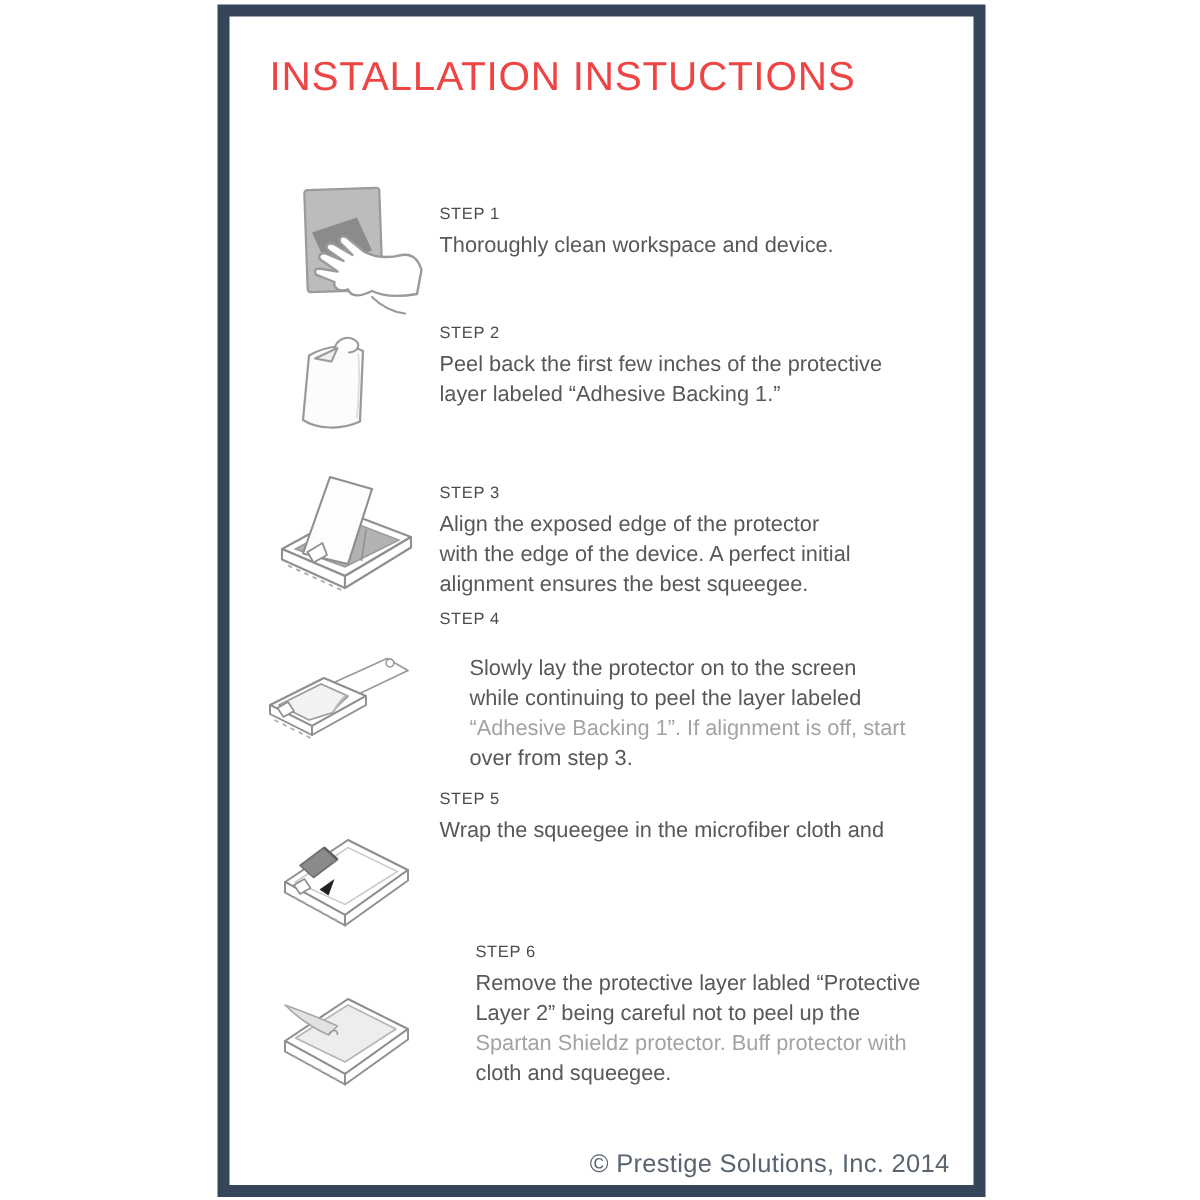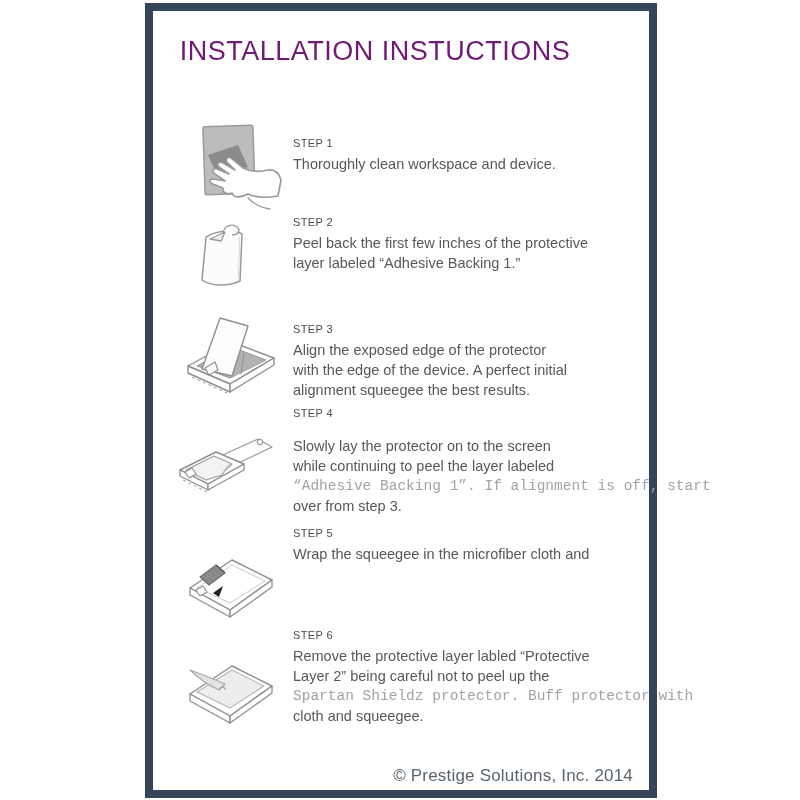--- a/index.html
+++ b/index.html
@@ -6,47 +6,47 @@
   body {
     width:800px; height:800px; position:relative; background:#ffffff;
     font-family:"Liberation Sans", sans-serif; overflow:hidden;
   }
   .frame {
     position:absolute; left:145px; top:3px; width:512px; height:795px;
     border:8px solid #37455a; box-sizing:border-box; background:#ffffff;
   }
   .title {
     position:absolute; left:150px; top:36px; width:450px; text-align:center;
-    font-size:27px; letter-spacing:0.5px; color:#701a75; font-weight:400;
+    font-size:27px; letter-spacing:0.5px; color:#ef4444; font-weight:400;
   }
   .ill { position:absolute; }
   .ill svg { width:100%; height:100%; display:block; }
   .content { position:absolute; left:293px; width:332px; }
   .step-label { font-size:11px; color:#4c4c4c; letter-spacing:0.4px; line-height:18px; }
   .step-lines { margin-top:2px; }
   .line { font-size:14.5px; color:#585858; line-height:20px; white-space:nowrap; }
-  .line.muted { color:#a3a3a3;font-family:Liberation Mono, monospace; }
+  .line.muted { color:#a3a3a3; }
   .footer {
     position:absolute; left:333px; top:766px; width:300px; text-align:right;
     font-size:17px; color:#5a6470; letter-spacing:0.2px;
   }
   
   #ill-1{left:188px;top:122px;width:96px;height:90px;}
   #ill-2{left:194px;top:222px;width:60px;height:70px;}
   #ill-3{left:184px;top:312px;width:92px;height:84px;}
   #ill-4{left:178px;top:434px;width:100px;height:68px;}
   #ill-5{left:184px;top:546px;width:92px;height:74px;}
   #ill-6{left:184px;top:648px;width:92px;height:78px;}
   #content-1{top:134px;}
   #content-2{top:213px;}
   #content-3{top:320px;}
   #content-4{top:404px;}
-  #content-4 .step-lines{margin-top:14px;}
+  #content-4 .step-lines{margin-top:14px;margin-left:20px;}
   #content-5{top:524px;}
-  #content-6{top:626px;}
+  #content-6{top:626px;margin-left:24px;}
 </style>
 </head>
 <body>
 
 <div class="frame"></div>
 
 <div class="title">INSTALLATION INSTUCTIONS</div>
 
 <div>
   <div class="ill" id="ill-1">
@@ -97,21 +97,21 @@
       <polygon points="18,57 36,6 64,14 48,64" fill="#fdfdfd" stroke="#8f8f8f" stroke-width="1.4" stroke-linejoin="round"></polygon>
       <polygon points="21,56 31,50 34,58 25,63" fill="#ffffff" stroke="#8f8f8f" stroke-width="1.2" stroke-linejoin="round"></polygon>
       <line x1="8" y1="65" x2="45" y2="82" stroke="#aaaaaa" stroke-width="1.2" stroke-dasharray="3,3"></line>
     </svg>
   </div>
   <div class="content" id="content-3">
     <div class="step-label">STEP 3</div>
     <div class="step-lines">
         <div class="line">Align the exposed edge of the protector</div>
         <div class="line">with the edge of the device. A perfect initial</div>
-        <div class="line">alignment squeegee the best results.</div>
+        <div class="line">alignment ensures the best squeegee.</div>
       </div>
   </div>
 </div>
 
 <div>
   <div class="ill" id="ill-4">
     <svg viewBox="0 0 100 68">
       <polygon points="38,24 80,5 94,13 52,33" fill="#ffffff" stroke="#9a9a9a" stroke-width="1.2" stroke-linejoin="round"></polygon>
       <circle cx="82" cy="8" r="2.6" fill="#ffffff" stroke="#9a9a9a" stroke-width="1.1"></circle>
       <polygon points="2,36 38,18 66,30 30,50" fill="#ffffff" stroke="#8f8f8f" stroke-width="1.4" stroke-linejoin="round"></polygon>

